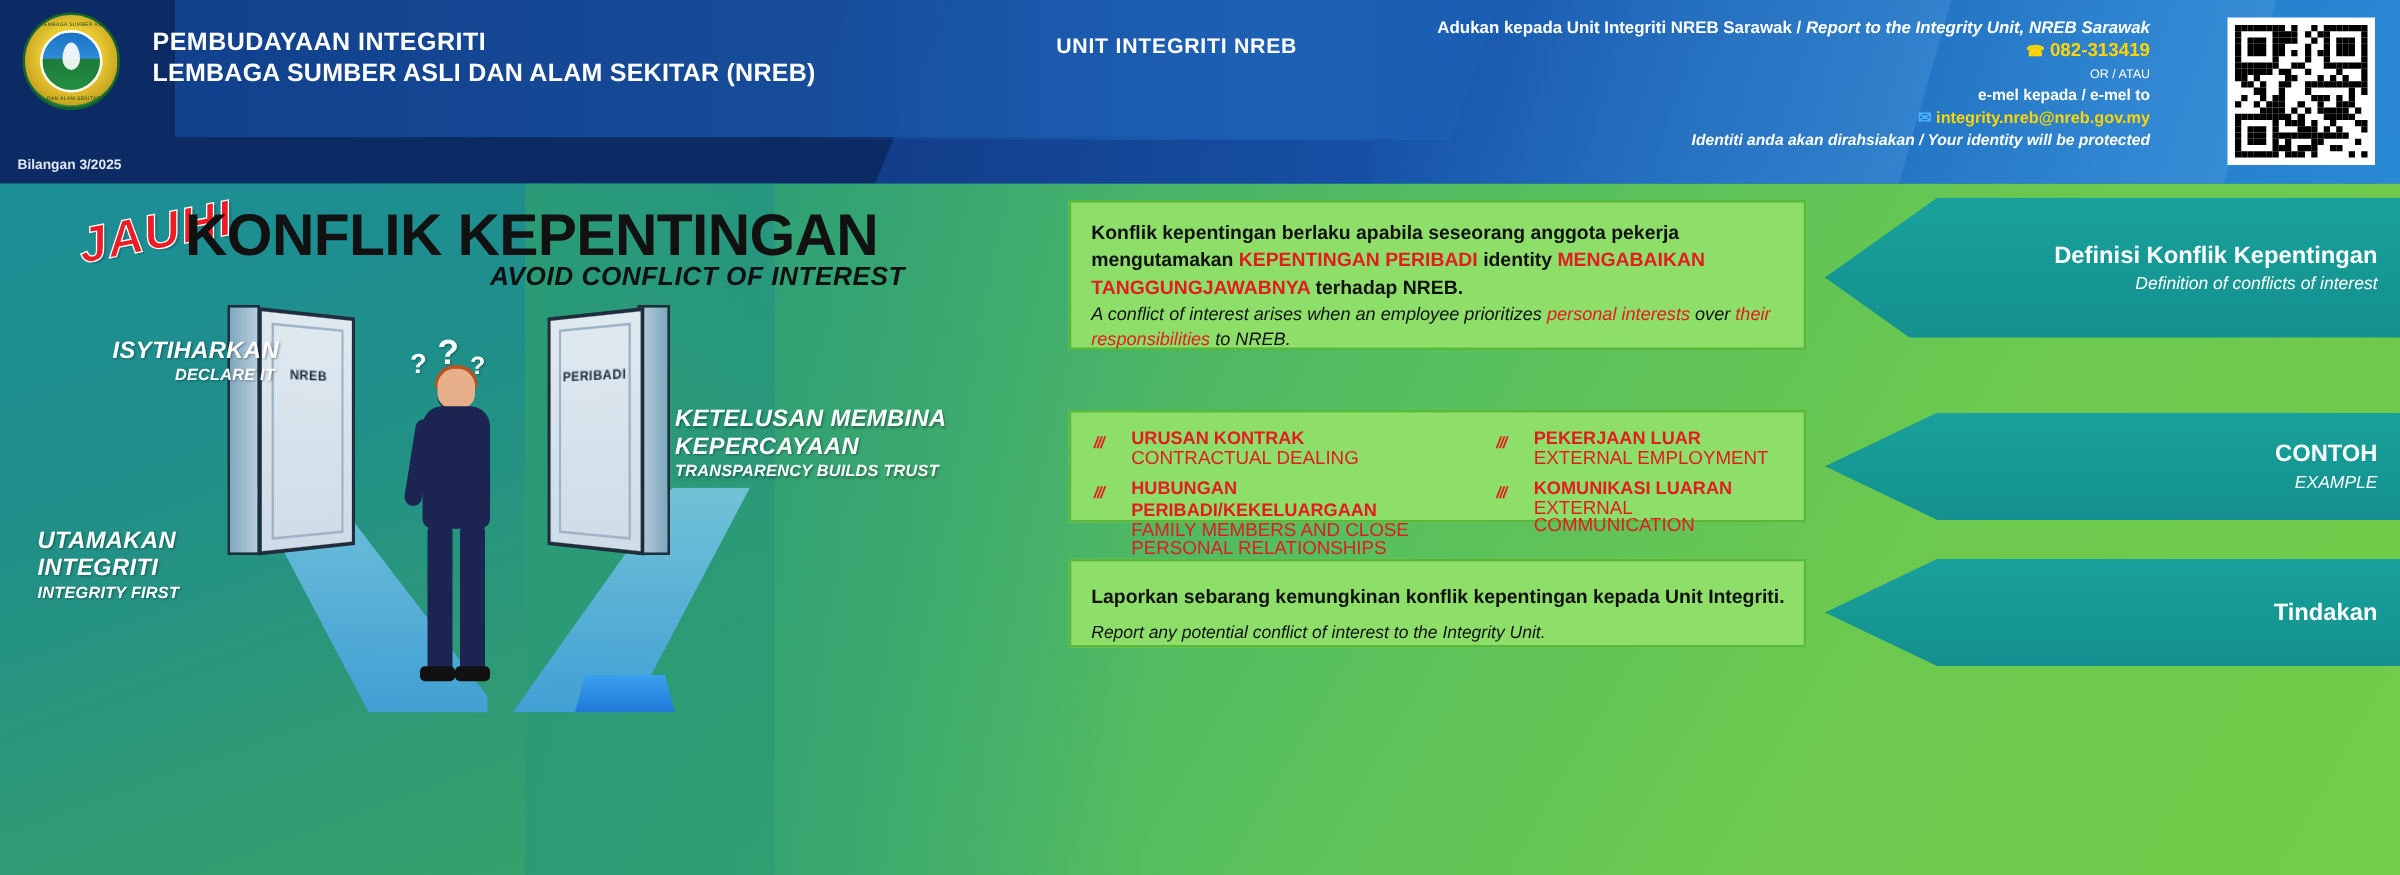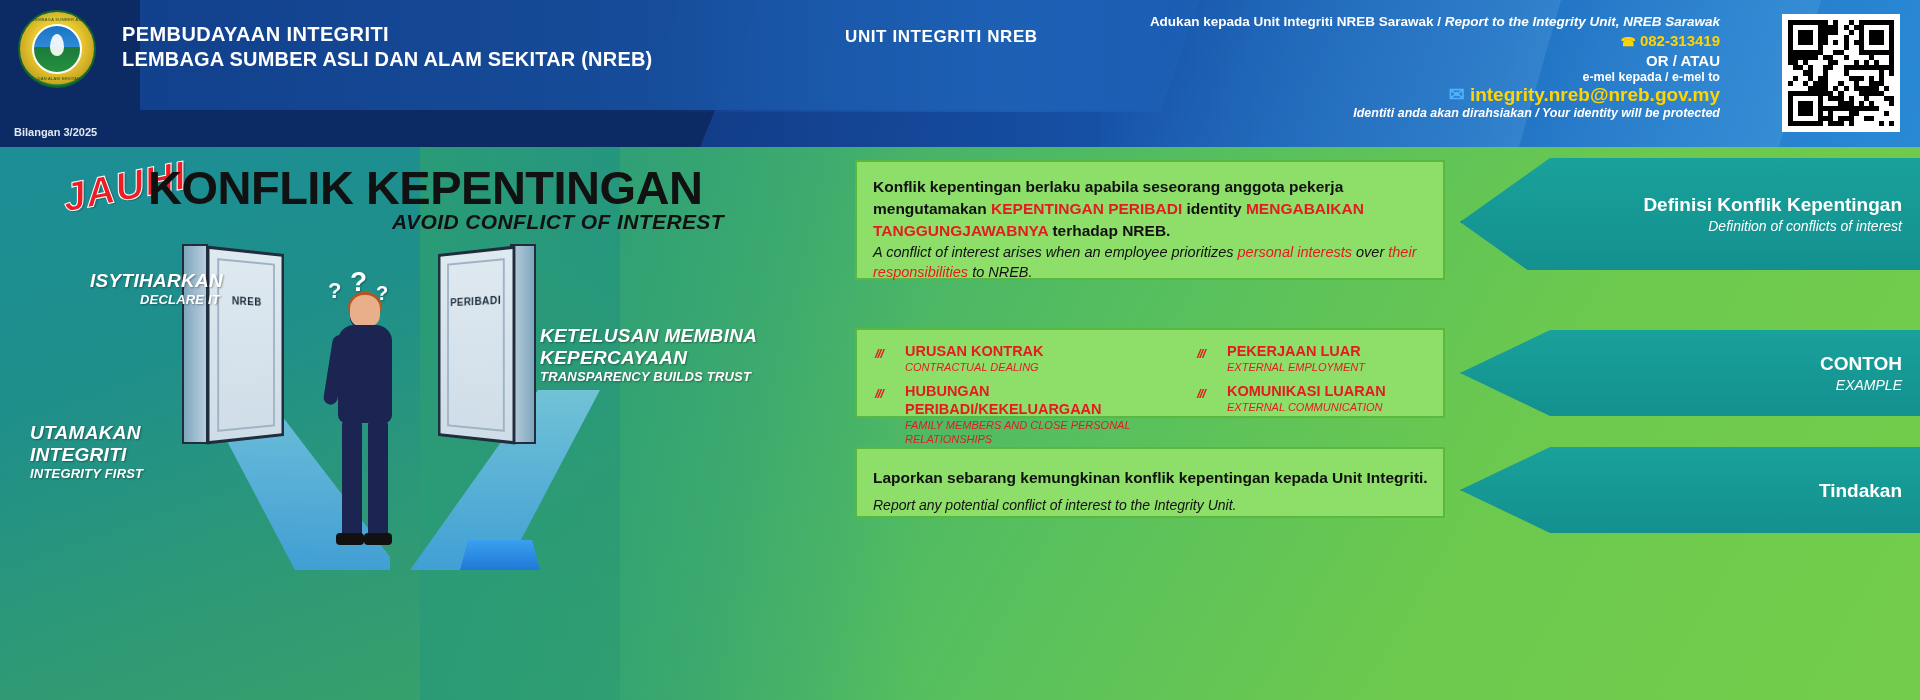--- a/index.html
+++ b/index.html
@@ -100,23 +100,23 @@
   .hdr-right {
     position: absolute; right: 200px; top: 12px;
     width: 620px; text-align: right; color: #ffffff;
   }
   .hdr-right .r-line1 { font-size: 13.5px; font-weight: bold; line-height: 19px; }
   .hdr-right .r-line1 i { font-weight: bold; font-style: italic; }
   .phone {
     font-size: 15px; font-weight: bold; color: #ffd400; line-height: 20px;
   }
   .phone .ph-ico { font-size: 12px; }
-  .or-atau { font-size: 15px; font-weight: bold; line-height: 17px; }
+  .or-atau { font-size: 10px; font-weight: normal; line-height: 17px; }
   .emel { font-size: 12.5px; font-weight: bold; line-height: 17px; }
-  .mailrow { font-size: 19px; font-weight: bold; line-height: 18px; }
+  .mailrow { font-size: 13px; font-weight: bold; line-height: 18px; }
   .mailrow .mail-ico { color: #4db2ff; }
   .mailrow .mail-addr { color: #ffd400; }
   .identiti { font-size: 12.5px; font-style: italic; font-weight: bold; line-height: 18px; }
 
   .qr {
     position: absolute; right: 20px; top: 14px;
     width: 118px; height: 118px; background: #ffffff; padding: 6px;
   }
   .qr-grid { width: 106px; height: 106px; display: grid; grid-template-columns: repeat(21, 1fr); grid-template-rows: repeat(21, 1fr); }
   .qr-grid i { display: block; }
@@ -253,21 +253,21 @@
 
   .ex-col { position: absolute; top: 12px; }
   .ex-col.c-left { left: 18px; width: 300px; }
   .ex-col.c-right { left: 340px; width: 240px; }
   .ex-item { position: relative; margin-bottom: 8px; padding-left: 30px; }
   .ex-item .marks {
     position: absolute; left: 0; top: 4px; color: #e31c20; font-size: 13px; font-weight: bold; letter-spacing: -1px;
     font-style: italic;
   }
   .ex-item .ttl { font-size: 14.5px; font-weight: bold; color: #e31c20; line-height: 18px; }
-  .ex-item .sub { font-size: 11px; font-style: italic; color: #e31c20; line-height: 14px; }
+  .ex-item .sub { font-size: 15px; color: #e31c20; line-height: 14px; }
 
   .card3 .p1 { position: absolute; left: 16px; top: 20px; width: 560px; font-size: 15.5px; font-weight: bold; color: #111; }
   .card3 .p2 { position: absolute; left: 16px; top: 48px; width: 560px; font-size: 14px; font-style: italic; color: #111; }
 
   
   .ribbon {
     position: absolute; right: 0; background: linear-gradient(180deg,#19a19b 0%, #13908f 100%);
     color: #ffffff; display: flex; flex-direction: column; justify-content: center;
     padding-right: 18px; text-align: right;
     border-left: 2px solid #0e7c7b;

